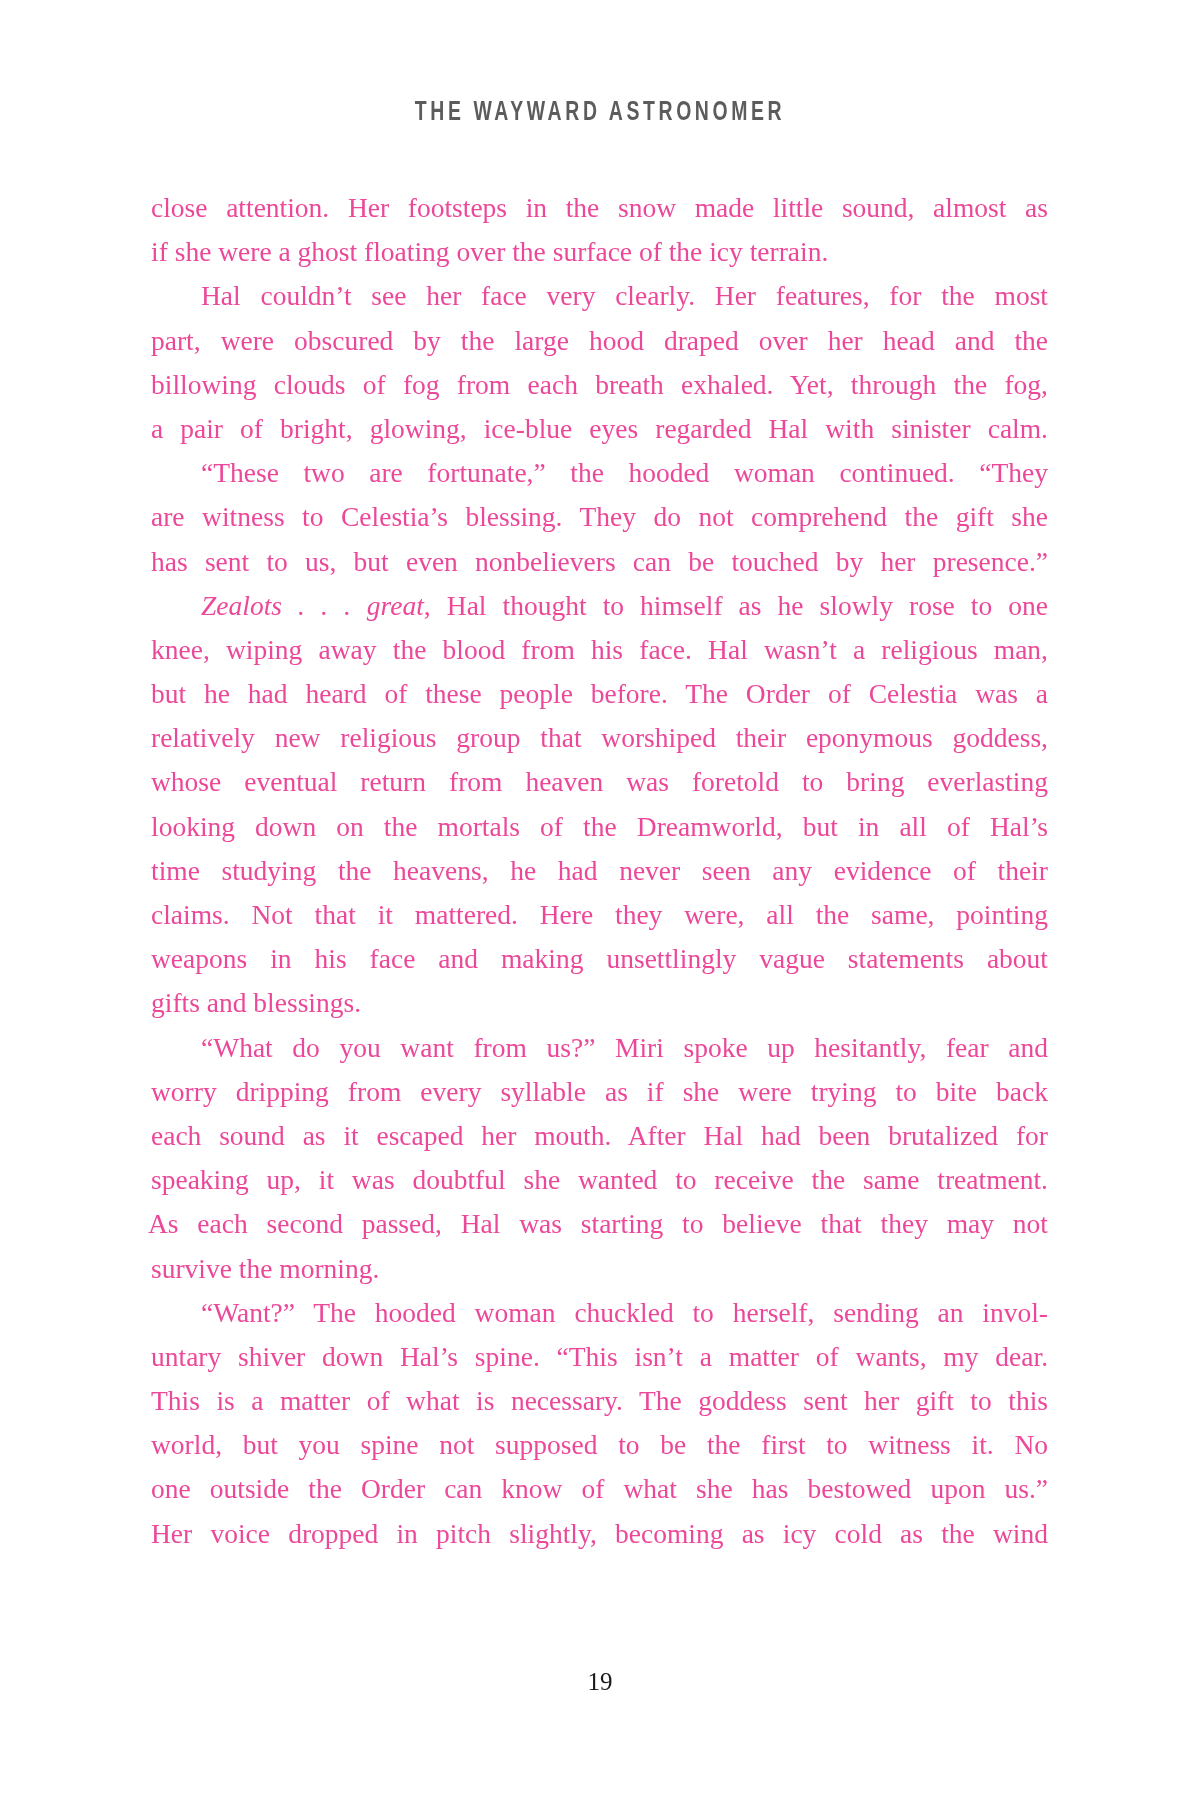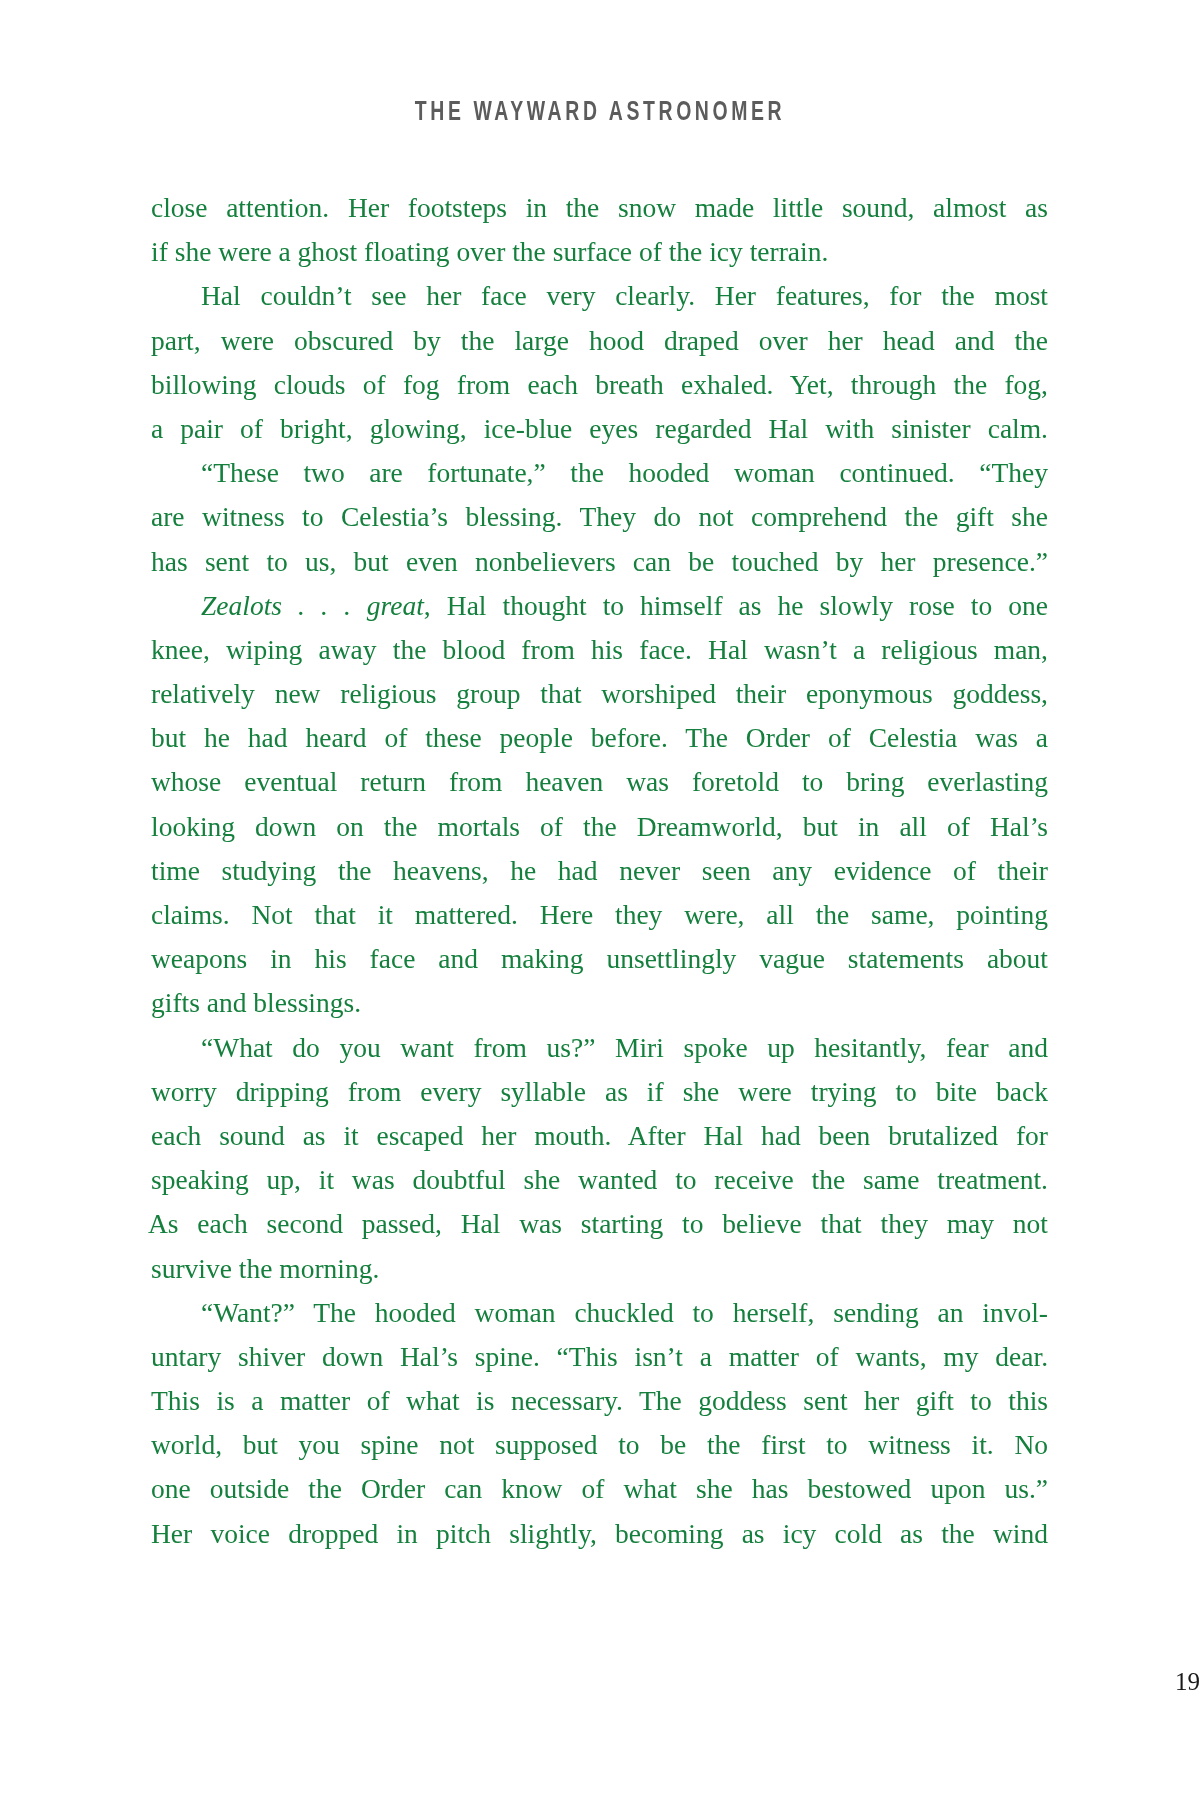--- a/index.html
+++ b/index.html
@@ -36,21 +36,21 @@
       transform-origin: 600px 0;
       white-space: nowrap;
     }
     .body-text {
       position: absolute;
       left: 151px;
       top: 186px;
       width: 897px;
       font-family: "Liberation Serif", serif;
       font-size: 27.5px;
-      color: #15803d;
+      color: #ec4899;
       line-height: 44.2px;
     }
     .line {
       display: block;
       height: 44.2px;
       white-space: nowrap;
       text-align: justify;
       text-align-last: justify;
       overflow: visible;
     }
@@ -65,21 +65,21 @@
       margin-left: -3px;
     }
     .line .it {
       font-style: italic;
     }
     .folio {
       position: absolute;
       top: 1668px;
       left: 0;
       width: 1200px;
-      text-align: right;
+      text-align: center;
       font-family: "Liberation Serif", serif;
       font-size: 25px;
       color: #1a1a1a;
     }
   </style>
 </head>
 <body>
 
 <div class="page">
 
@@ -101,22 +101,22 @@
 
     <div>
       <span class="line indent">“These two are fortunate,” the hooded woman continued. “They</span>
       <span class="line">are witness to Celestia’s blessing. They do not comprehend the gift she</span>
       <span class="line">has sent to us, but even nonbelievers can be touched by her presence.”</span>
     </div>
 
     <div>
       <span class="line indent"><span class="it">Zealots . . . great</span><span>, Hal thought to himself as he slowly rose to one</span></span>
       <span class="line">knee, wiping away the blood from his face. Hal wasn’t a religious man,</span>
+      <span class="line">but he had heard of these people before. The Order of Celestia was a</span>
       <span class="line">relatively new religious group that worshiped their eponymous goddess,</span>
-      <span class="line">but he had heard of these people before. The Order of Celestia was a</span>
       <span class="line">whose eventual return from heaven was foretold to bring everlasting</span>
       <span class="line">looking down on the mortals of the Dreamworld, but in all of Hal’s</span>
       <span class="line">time studying the heavens, he had never seen any evidence of their</span>
       <span class="line">claims. Not that it mattered. Here they were, all the same, pointing</span>
       <span class="line">weapons in his face and making unsettlingly vague statements about</span>
       <span class="line last">gifts and blessings.</span>
     </div>
 
     <div>
       <span class="line indent">“What do you want from us?” Miri spoke up hesitantly, fear and</span>

